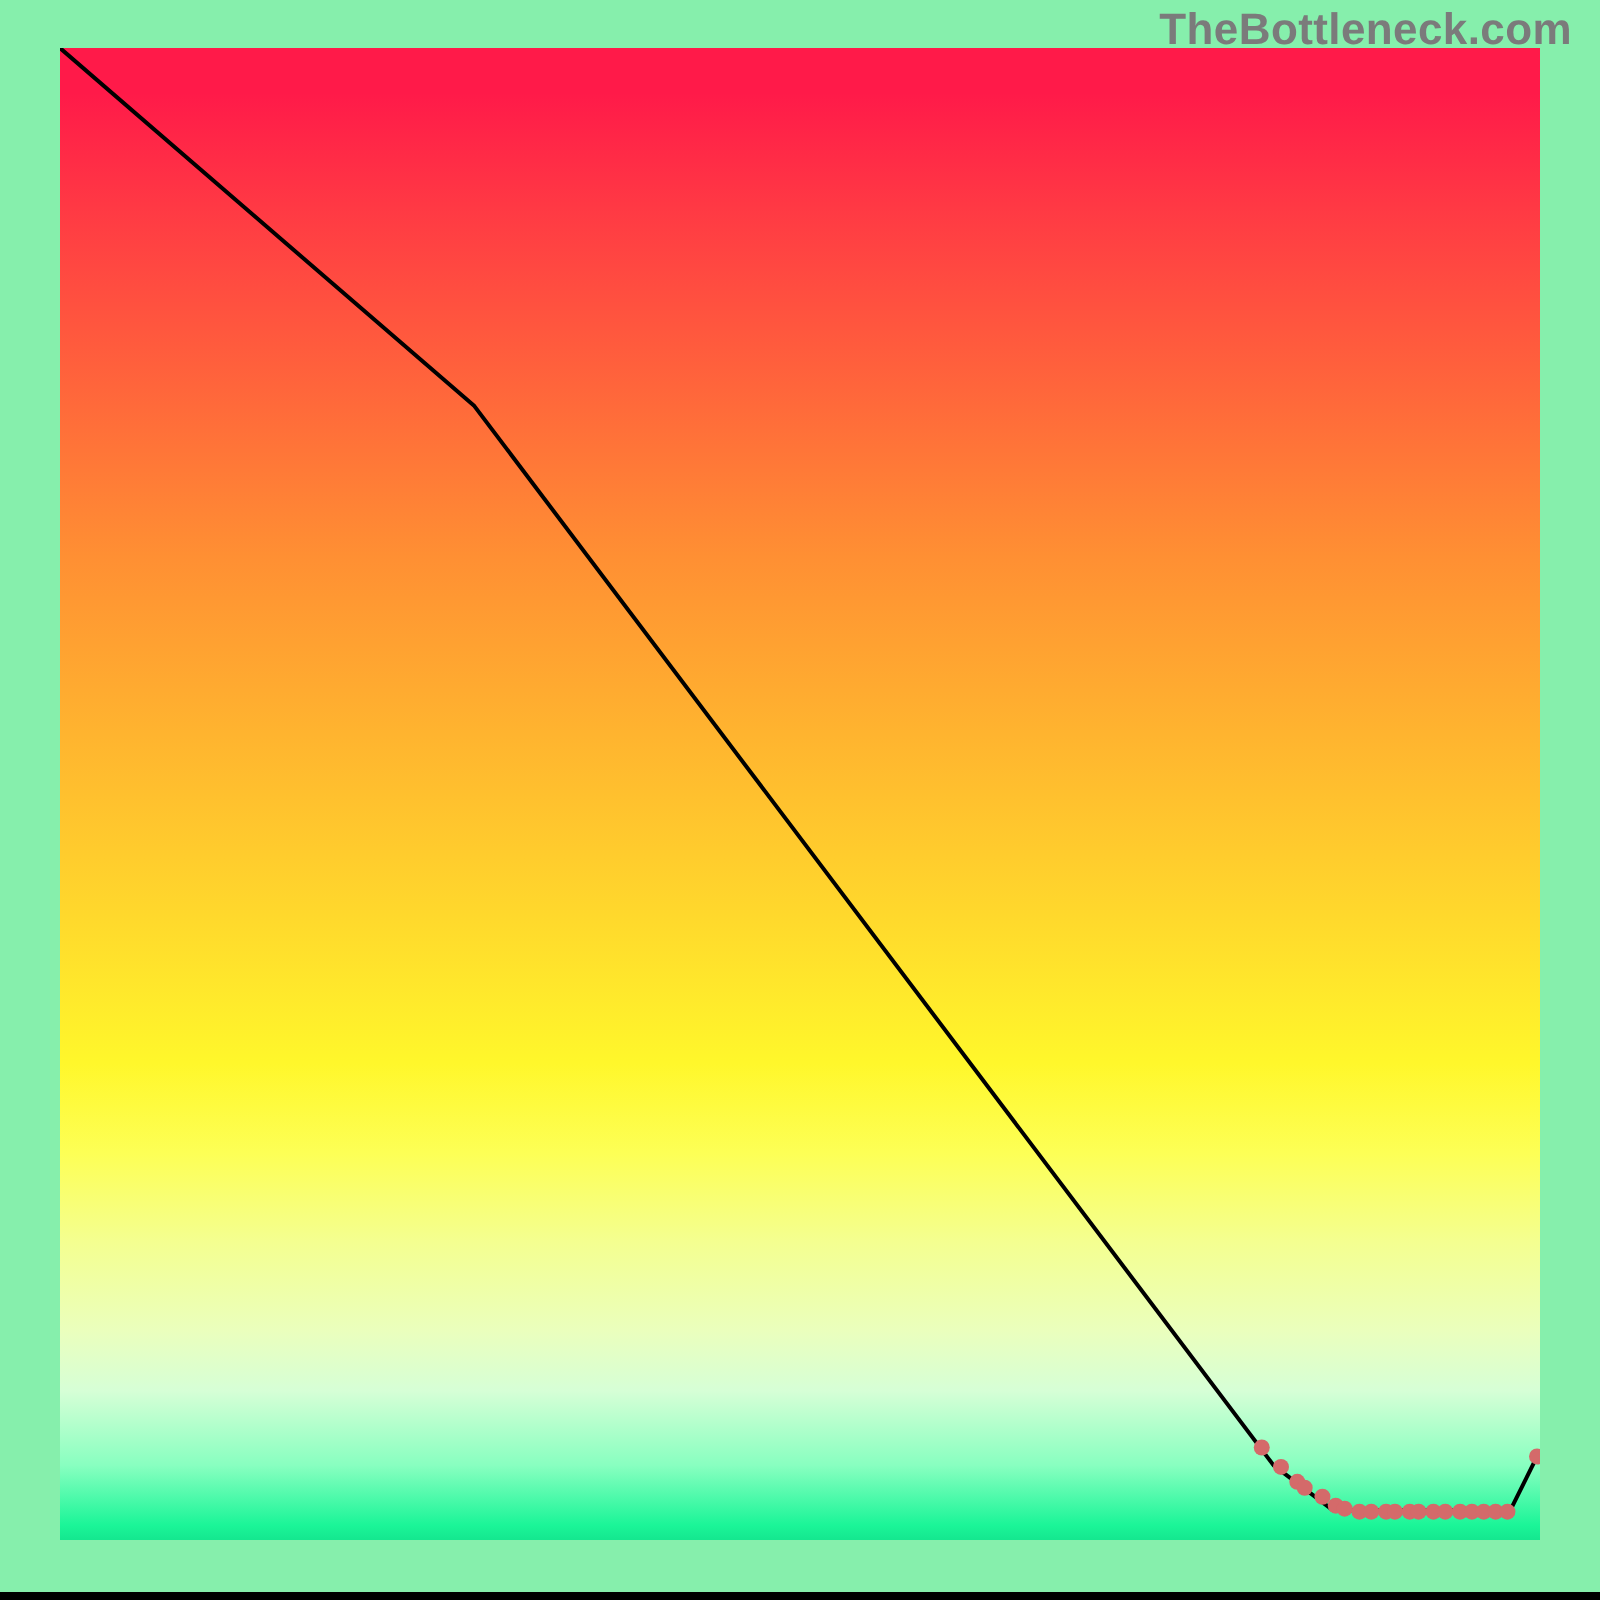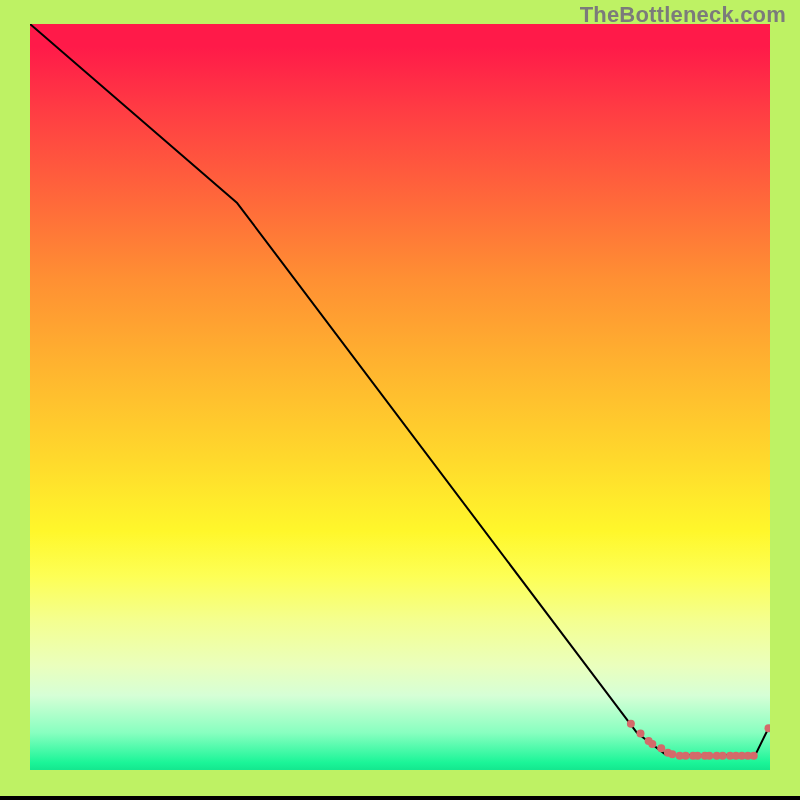--- a/index.html
+++ b/index.html
@@ -9,21 +9,21 @@
     height: 800px;
     background: #000;
     overflow: hidden;
   }
   .frame {
     position: absolute;
     top: 0;
     left: 0;
     width: 800px;
     height: 796px;
-    background: #bef264;
+    background: #86efac;
   }
   .watermark {
     position: absolute;
     top: 2px;
     right: 14px;
     font-family: Arial, Helvetica, sans-serif;
     font-size: 22px;
     font-weight: 600;
     color: #7b7b7b;
     letter-spacing: 0.2px;

